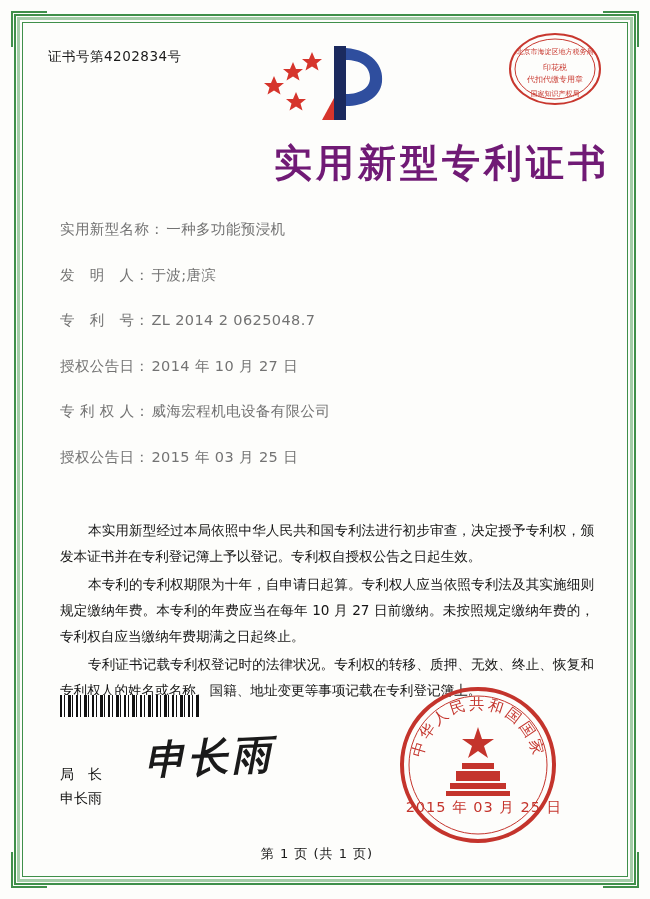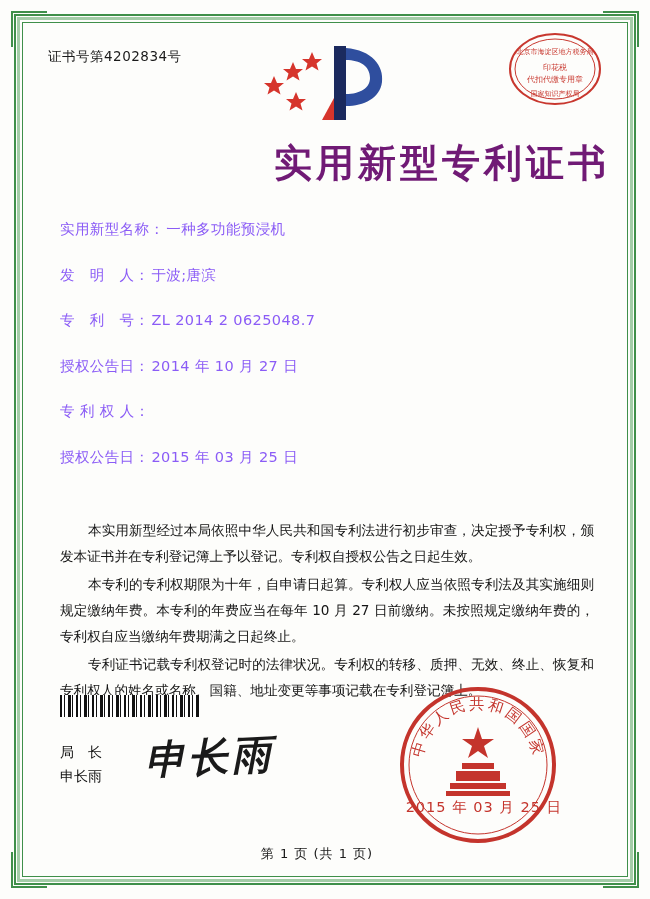--- a/index.html
+++ b/index.html
@@ -108,21 +108,21 @@
     position: absolute;
     left: 20px;
     right: 10px;
     top: 190px;
   }
   .row {
     display: flex;
     align-items: baseline;
     margin-bottom: 26.5px;
     font-size: 14.5px;
-    color: #8b5cf6;
+    color: #737373;
   }
   .row .lbl {
     white-space: nowrap;
     letter-spacing: .4px;
   }
   .row .val {
     margin-left: 2px;
     letter-spacing: .4px;
   }
 
@@ -156,21 +156,21 @@
         #111 4px, #111 5px, #fff 5px, #fff 8px,
         #111 8px, #111 11px, #fff 11px, #fff 12px,
         #111 12px, #111 13px, #fff 13px, #fff 16px
       );
   }
 
   
   .sig-block {
     position: absolute;
     left: 20px;
-    top: 710px;
+    top: 732px;
     font-size: 14px;
     color: #111;
     line-height: 24px;
   }
   .handwriting {
     position: absolute;
     left: 105px;
     top: 700px;
     font-family: "DejaVu Serif", "Liberation Serif", serif;
     font-size: 40px;
@@ -264,20 +264,21 @@
       <div class="row">
         <span class="lbl">专　利　号：</span>
         <span class="val">ZL 2014 2 0625048.7</span>
       </div>
       <div class="row">
         <span class="lbl">授权公告日：</span>
         <span class="val">2014 年 10 月 27 日</span>
       </div>
       <div class="row">
         <span class="lbl">专 利 权 人：</span>
+        <span class="val">威海宏程机电设备有限公司</span>
       </div>
       <div class="row">
         <span class="lbl">授权公告日：</span>
         <span class="val">2015 年 03 月 25 日</span>
       </div>
     </div>
 
     <div class="paragraphs">
       <p>本实用新型经过本局依照中华人民共和国专利法进行初步审查，决定授予专利权，颁发本证书并在专利登记簿上予以登记。专利权自授权公告之日起生效。</p>
       <p>本专利的专利权期限为十年，自申请日起算。专利权人应当依照专利法及其实施细则规定缴纳年费。本专利的年费应当在每年 10 月 27 日前缴纳。未按照规定缴纳年费的，专利权自应当缴纳年费期满之日起终止。</p>

